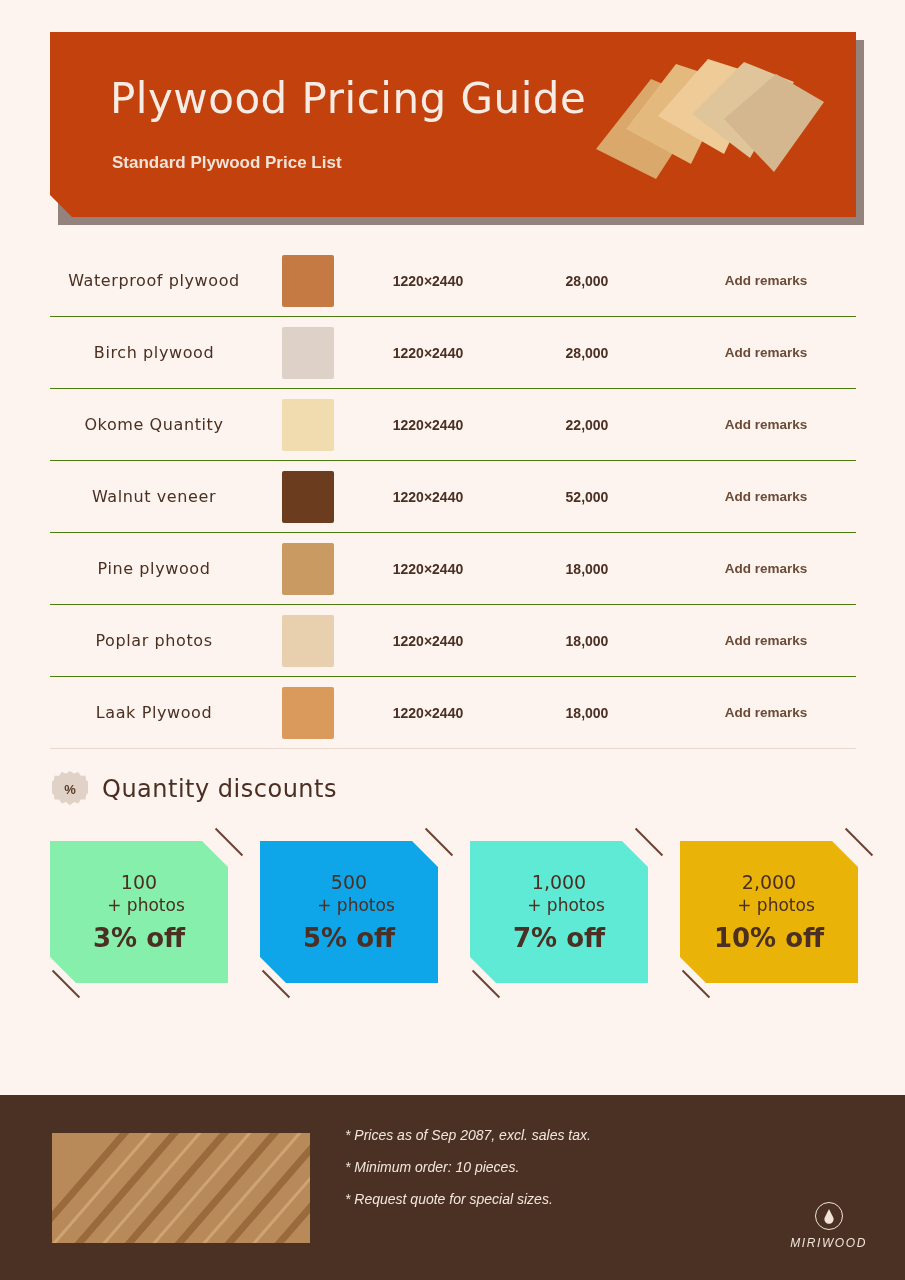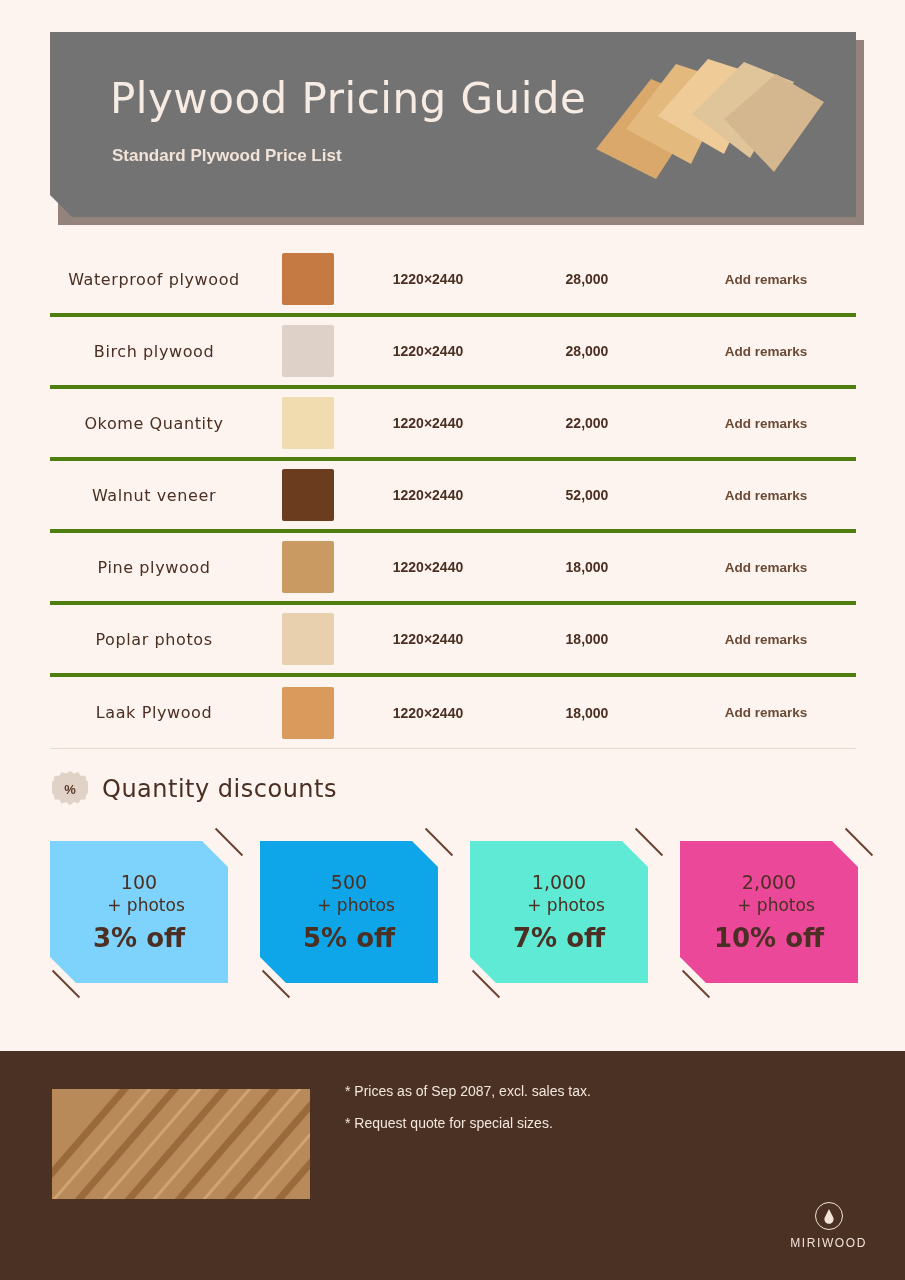--- a/index.html
+++ b/index.html
@@ -23,36 +23,36 @@
     position: absolute;
     left: 8px; top: 8px;
     width: 806px; height: 185px;
     background: #3d271d;
     opacity: .55;
   }
   .header-card {
     position: absolute;
     left: 0; top: 0;
     width: 806px; height: 185px;
-    background: #737373;
+    background: #c2410c;
     clip-path: polygon(0 0, 100% 0, 100% 100%, 22px 100%, 0 calc(100% - 22px));
     overflow: hidden;
   }
   .header-title {
     position: absolute;
     left: 60px; top: 42px;
     font-size: 42px;
     font-weight: 400;
     letter-spacing: .5px;
     color: #f7ece4;
     font-family: "DejaVu Sans", sans-serif;
   }
   .header-sub {
     position: absolute;
-    left: 62px; top: 114px;
+    left: 62px; top: 121px;
     font-size: 17px;
     font-weight: bold;
     color: #f2e3d8;
   }
   .fan {
     position: absolute;
     right: 18px; top: 12px;
     width: 250px; height: 160px;
   }
 
@@ -77,21 +77,21 @@
   .c-name   { width: 208px; }
   .c-color  { width: 100px; }
   .c-std    { width: 140px; }
   .c-price  { width: 178px; }
   .c-rem    { width: 180px; }
 
   .trow {
     display: flex;
     align-items: center;
     height: 72px;
-    border-bottom: 4px solid #4d7c0f;
+    border-bottom: 1px solid #4d7c0f;
   }
   .trow:last-child { border-bottom: 1px solid #ead9ce; }
   .trow .c-name {
     font-size: 16px;
     text-align: center;
     letter-spacing: .6px;
     color: #4a2f22;
     font-family: "DejaVu Sans", sans-serif;
   }
   .trow .c-std, .trow .c-price {
@@ -163,22 +163,23 @@
   .corner-tr { left: 160px; top: 16px; }
   .corner-bl { left: -3px; top: 158px; }
   .disc-qty  { font-size: 19px; margin-bottom: 2px; font-family: "DejaVu Sans", sans-serif; }
   .disc-unit { font-size: 17px; margin-bottom: 8px; font-family: "DejaVu Sans", sans-serif; margin-left: 14px; }
   .disc-off  { font-size: 26px; font-weight: bold; font-family: "DejaVu Sans", sans-serif; }
 
   
   .footer {
     position: absolute;
     left: 0; bottom: 0;
-    width: 905px; height: 229px;
+    width: 905px; height: 185px;
     background: #4b3124;
+    font-style: italic;
   }
   .footer-img {
     position: absolute;
     left: 52px; top: 38px;
     width: 258px; height: 110px;
     overflow: hidden;
     background: #b07d4e;
   }
   .notes {
     position: absolute;
@@ -290,21 +291,21 @@
 </div>
 
 <div class="disc-head">
   <div class="badge">%</div>
   <div class="disc-title">Quantity discounts</div>
 </div>
 <div class="disc-row" id="disc-row">
     <div class="disc-cell">
       <div class="corner-tr"></div>
       <div class="corner-bl"></div>
-      <div class="disc-box" style="background:#7dd3fc">
+      <div class="disc-box" style="background:#86efac">
         <div class="disc-qty">100</div>
         <div class="disc-unit">+ photos</div>
         <div class="disc-off">3% off</div>
       </div>
     </div>
     <div class="disc-cell">
       <div class="corner-tr"></div>
       <div class="corner-bl"></div>
       <div class="disc-box" style="background:#0ea5e9">
         <div class="disc-qty">500</div>
@@ -317,21 +318,21 @@
       <div class="corner-bl"></div>
       <div class="disc-box" style="background:#5eead4">
         <div class="disc-qty">1,000</div>
         <div class="disc-unit">+ photos</div>
         <div class="disc-off">7% off</div>
       </div>
     </div>
     <div class="disc-cell">
       <div class="corner-tr"></div>
       <div class="corner-bl"></div>
-      <div class="disc-box" style="background:#ec4899">
+      <div class="disc-box" style="background:#eab308">
         <div class="disc-qty">2,000</div>
         <div class="disc-unit">+ photos</div>
         <div class="disc-off">10% off</div>
       </div>
     </div>
   </div>
 
 <div class="footer">
   <div class="footer-img">
     <svg width="258" height="110" viewBox="0 0 258 110" preserveAspectRatio="none">
@@ -348,20 +349,21 @@
         <line x1="-15" y1="130" x2="115" y2="-20"></line>
         <line x1="35" y1="130" x2="165" y2="-20"></line>
         <line x1="85" y1="130" x2="215" y2="-20"></line>
         <line x1="135" y1="130" x2="265" y2="-20"></line>
         <line x1="185" y1="130" x2="315" y2="-20"></line>
       </g>
     </svg>
   </div>
   <div class="notes" id="notes">
       <p>* Prices as of Sep 2087, excl. sales tax.</p>
+      <p>* Minimum order: 10 pieces.</p>
       <p>* Request quote for special sizes.</p>
     </div>
   <div class="logo">
     <div class="logo-circle">
       <svg width="26" height="26" viewBox="0 0 26 26">
         <path d="M13 6 L17 14 a4.6 4.6 0 1 1 -8 0 Z" fill="#f1e3d8"></path>
       </svg>
     </div>
     <div class="logo-text">MIRIWOOD</div>
   </div>

